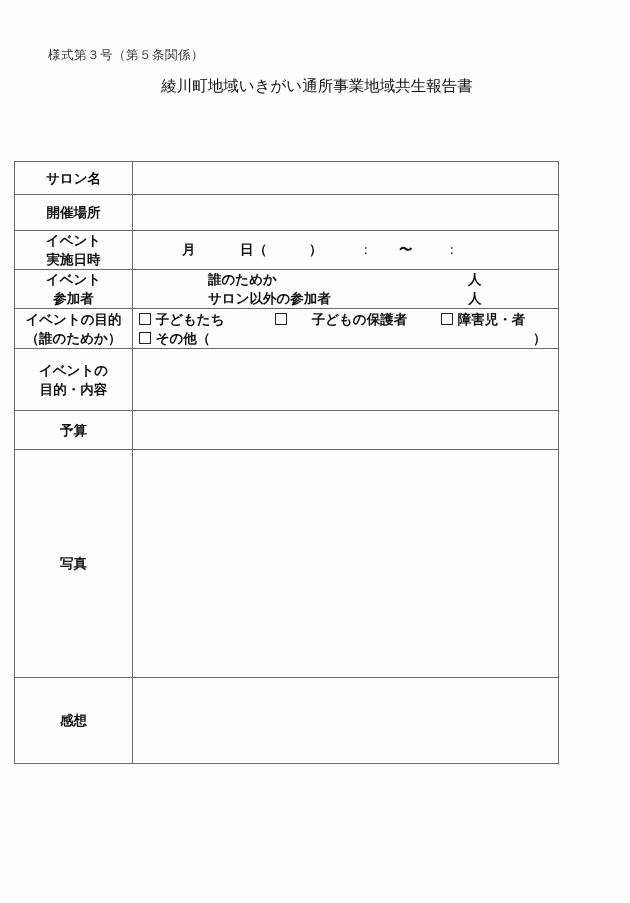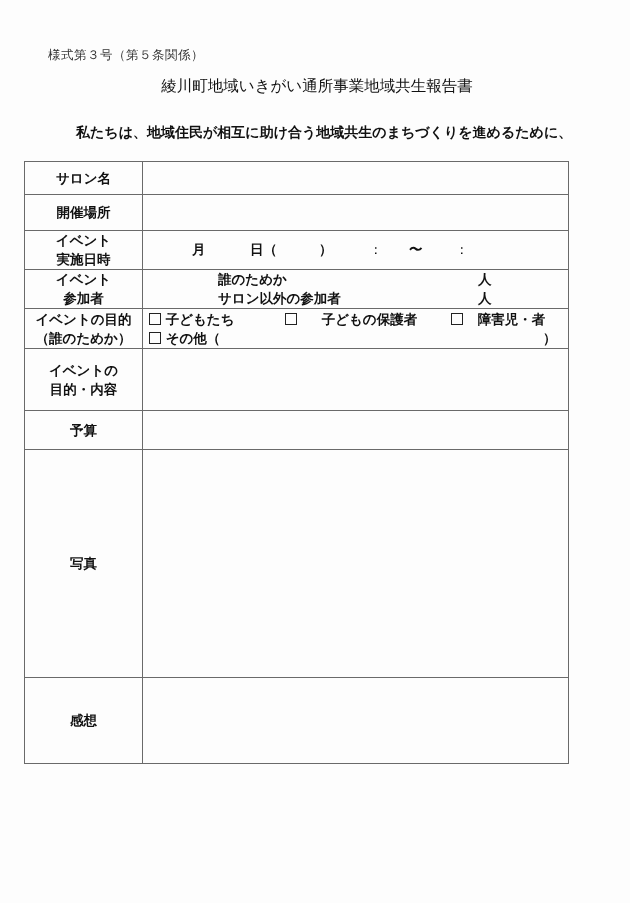--- a/index.html
+++ b/index.html
@@ -19,21 +19,21 @@
     font-size: 15.5px; color: #111; padding-left: 8px; box-sizing: border-box;
   }
   .intro {
     position: absolute; left: 61px; top: 123px; width: 540px;
     font-size: 14px; font-weight: bold; line-height: 19px; color: #111;
   }
   .intro .l1 { display: block; padding-left: 15px; white-space: nowrap; }
   .intro .l2 { display: block; white-space: nowrap; }
 
   .report-table {
-    position: absolute; left: 24px; top: 161px;
+    position: absolute; left: 14px; top: 161px;
     width: 545px; border-collapse: collapse; table-layout: fixed; border-radius: 25px;
   }
   .report-table td {
     border: 1px solid #6a6a6a; padding: 0; vertical-align: middle;
   }
   .report-table td.lbl {
     width: 117px; text-align: center; font-size: 13.5px; font-weight: bold;
     line-height: 19px; color: #111;
   }
   .report-table td.val { position: relative; font-size: 13.5px; font-weight: bold; }
@@ -43,21 +43,20 @@
     vertical-align: -1px;
   }
 </style>
 </head>
 <body>
 
 <div class="form-number">様式第３号（第５条関係）</div>
 <div class="doc-title">綾川町地域いきがい通所事業地域共生報告書</div>
 
 <div class="intro">
-  <span class="l1">私たちは、地域住民が相互に助け合う地域共生のまちづくりを進めるために、</span>
 </div>
 
 <table class="report-table">
   <tbody>
       <tr style="height:33px">
     <td class="lbl">サロン名</td>
     <td class="val"></td>
   </tr>
   <tr style="height:36px">
     <td class="lbl">開催場所</td>
@@ -98,21 +97,21 @@
       <span class="abs" style="left:6px;top:2px">
         <span class="cb"></span>
         <span>子どもたち</span>
       </span>
       <span class="abs" style="left:142px;top:2px">
         <span class="cb"></span>
         <span style="margin-left:20px">子どもの保護者</span>
       </span>
       <span class="abs" style="left:308px;top:2px">
         <span class="cb"></span>
-        <span style="margin-left:10px">障害児・者</span>
+        <span style="">障害児・者</span>
       </span>
       <span class="abs" style="left:6px;top:21px">
         <span class="cb"></span>
         <span>その他（</span>
       </span>
       <span class="abs" style="left:400px;top:21px">）</span>
     </td>
   </tr>
   <tr style="height:62px">
     <td class="lbl">

